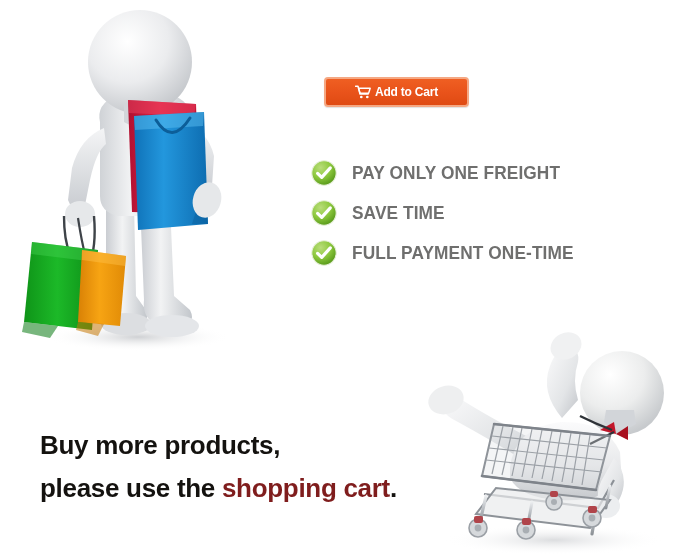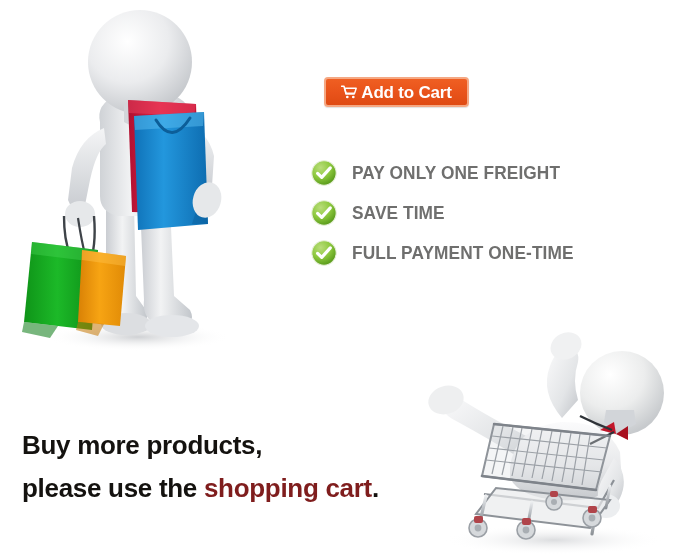--- a/index.html
+++ b/index.html
@@ -49,21 +49,21 @@
   .cart-button .btn-icon {
     display: flex;
     align-items: center;
     width: 16px;
     height: 14px;
     flex: 0 0 auto;
   }
   .cart-button .btn-icon svg { width: 16px; height: 14px; display: block; }
   .cart-button .btn-label {
     color: #ffffff;
-    font-size: 17px;
+    font-size: 12px;
     font-weight: bold;
     letter-spacing: -0.2px;
     white-space: nowrap;
     line-height: 1;
   }
 
   
   .benefits {
     position: absolute;
     left: 311px;
@@ -88,21 +88,21 @@
     font-weight: bold;
     letter-spacing: 0.1px;
     white-space: nowrap;
     transform: scaleX(0.96);
     transform-origin: left center;
   }
 
   
   .tagline {
     position: absolute;
-    left: 22px;
+    left: 40px;
     top: 424px;
     width: 420px;
   }
   .tagline-line {
     font-size: 26px;
     font-weight: bold;
     color: #14120f;
     line-height: 43px;
     letter-spacing: -0.3px;
     white-space: nowrap;

